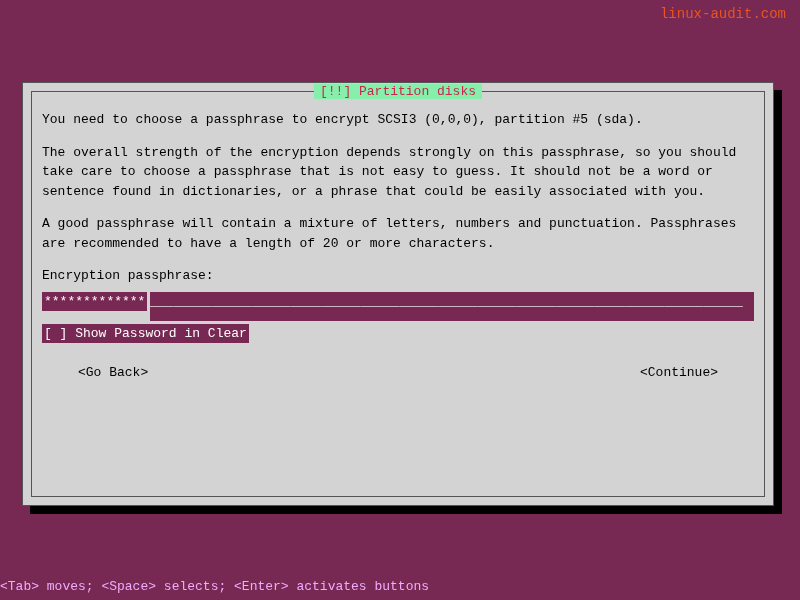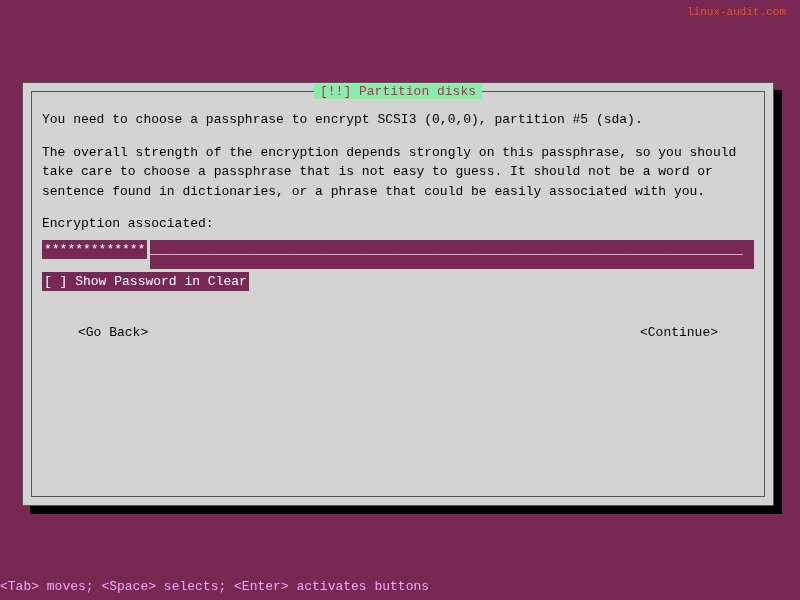--- a/index.html
+++ b/index.html
@@ -14,21 +14,21 @@
       font-family: 'Courier New', monospace;
       font-size: 13px;
       position: relative;
       overflow: hidden;
     }
     .watermark {
       position: absolute;
       top: 6px;
       right: 14px;
       color: #e95420;
-      font-size: 11px;
+      font-size: 14px;
     }
     .dialog-shadow {
       position: absolute;
       top: 90px;
       left: 30px;
       width: 752px;
       height: 424px;
       background: #000;
     }
     .dialog {
@@ -97,21 +97,21 @@
     .input-rest-text {
       color: #fff;
       letter-spacing: 0;
       white-space: pre;
     }
     .checkbox-row {
       display: inline-block;
       background: #772953;
       color: #fff;
       padding: 0 2px;
-      margin-bottom: 32px;
+      margin-bottom: 20px;
     }
     .button-row {
       display: flex;
       justify-content: space-between;
       padding: 0 36px;
       gap: 15px;
     }
     .nav-button {
       color: #000;
     }
@@ -129,21 +129,22 @@
 <div class="watermark">linux-audit.com</div>
 
 <div class="dialog-shadow"></div>
 
 <div class="dialog">
   <div class="dialog-inner">
     <div class="dialog-title">[!!] Partition disks</div>
     <div class="dialog-content">
       <div class="para">You need to choose a passphrase to encrypt SCSI3 (0,0,0), partition #5 (sda).</div>
       <div class="para">The overall strength of the encryption depends strongly on this passphrase, so you should take care to choose a passphrase that is not easy to guess. It should not be a word or sentence found in dictionaries, or a phrase that could be easily associated with you.</div>
-      <div class="passphrase-label">Encryption associated:</div>
+      <div class="para">A good passphrase will contain a mixture of letters, numbers and punctuation. Passphrases are recommended to have a length of 20 or more characters.</div>
+      <div class="passphrase-label">Encryption passphrase:</div>
       <div class="input-row">
         <span class="input-typed">*************</span>
         <span class="input-rest"><span class="input-rest-text">____________________________________________________________________________</span></span>
       </div>
       <div class="checkbox-row">
         <span>[ ]</span>
         <span>Show Password in Clear</span>
       </div>
       <div class="button-row">
         <span class="nav-button">&lt;Go Back&gt;</span>

